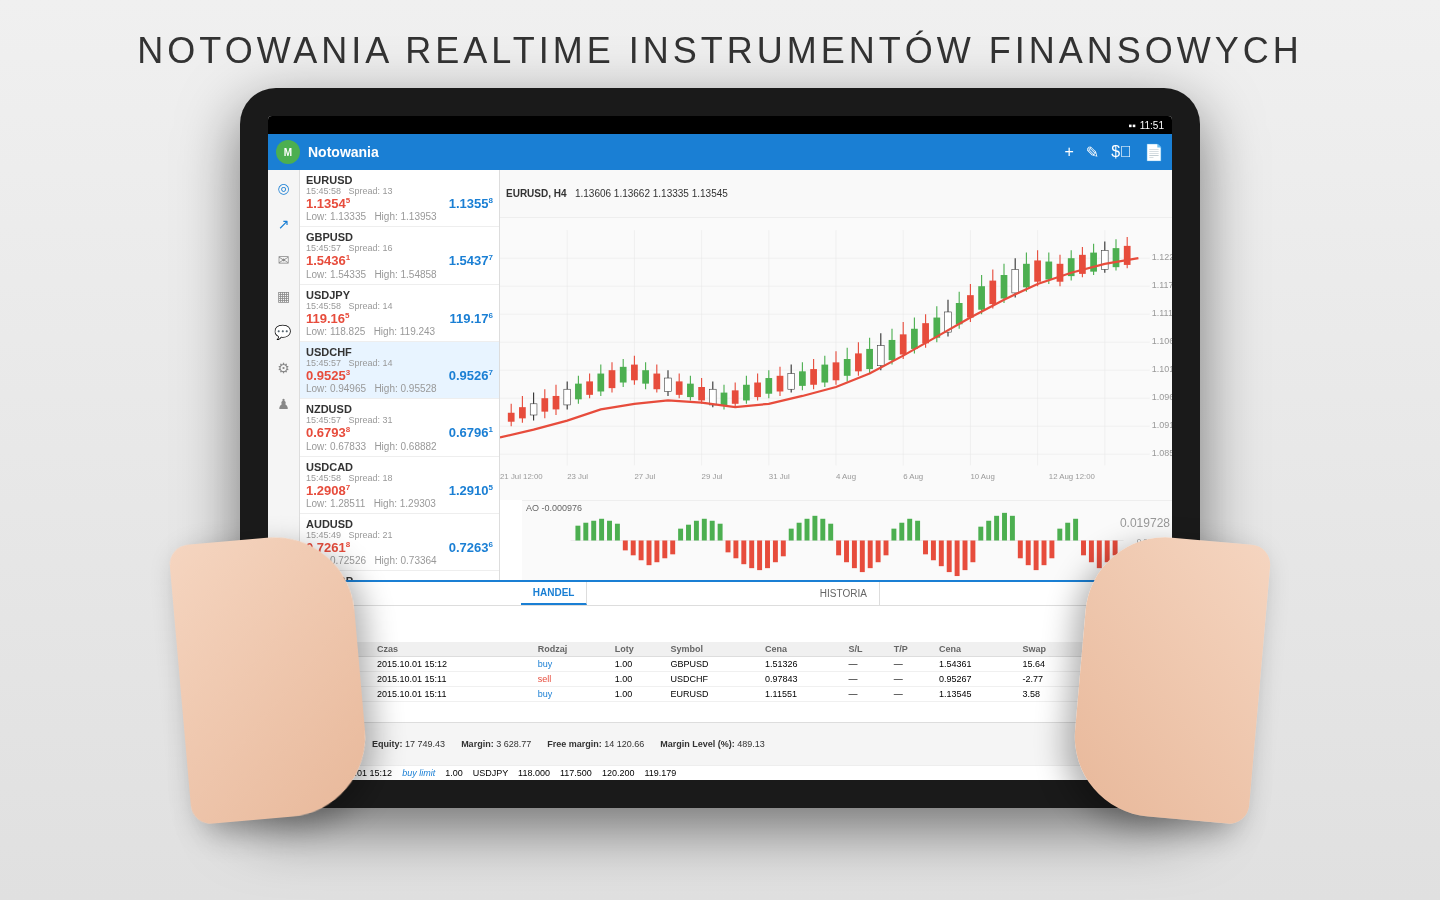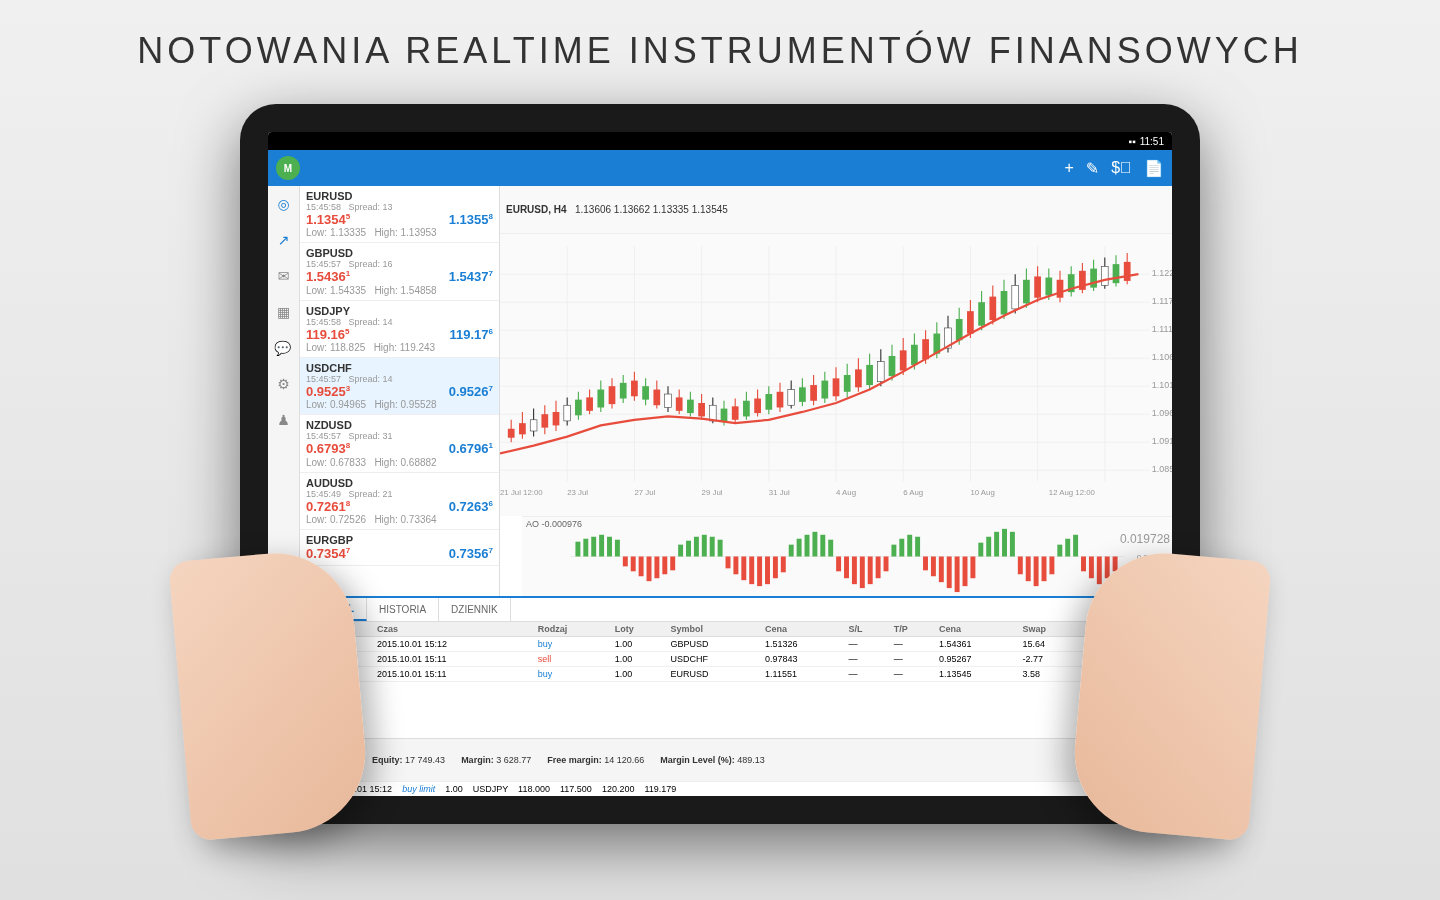--- a/index.html
+++ b/index.html
@@ -14,21 +14,21 @@
       align-items: center;
     }
 
     .page-title {
       font-size: 36px;
       font-weight: 300;
       letter-spacing: 4px;
       color: #333;
       text-align: center;
       margin-top: 30px;
-      margin-bottom: 32px;
+      margin-bottom: 16px;
     }
 
     .tablet-wrapper {
       position: relative;
       width: 960px;
       height: 720px;
     }
 
     .tablet-outer {
       position: absolute;
@@ -234,20 +234,21 @@
       border-top: 2px solid #1a7fd4;
       background: #fff;
       display: flex;
       flex-direction: column;
     }
 
     .bottom-tabs {
       display: flex;
       border-bottom: 1px solid #ddd;
       height: 24px;
+      justify-content: space-between;
     }
 
     .bottom-tab {
       padding: 4px 12px;
       font-size: 10px;
       cursor: pointer;
       color: #666;
       border-right: 1px solid #ddd;
       display: flex;
       align-items: center;
@@ -256,20 +257,21 @@
     .bottom-tab.active {
       color: #1a7fd4;
       border-bottom: 2px solid #1a7fd4;
       font-weight: bold;
     }
 
     .trades-table {
       flex: 1;
       overflow-y: auto;
       font-size: 9px;
+      margin-top: 36px;
     }
 
     .trades-table table {
       width: 100%;
       border-collapse: collapse;
     }
 
     .trades-table th {
       background: #f0f0f0;
       padding: 2px 4px;
@@ -333,20 +335,21 @@
   <div class="tablet-outer">
     <div class="tablet-screen">
 
       <div class="status-bar">
         <span>▪▪</span>
         <span>11:51</span>
       </div>
 
       <div class="app-header">
         <div class="header-logo">M</div>
+        <span class="header-title">Notowania</span>
         <div class="header-icons">
           <span class="header-icon">+</span>
           <span class="header-icon">✎</span>
           <span class="header-icon">$⃝</span>
           <span class="header-icon">📄</span>
         </div>
       </div>
 
       <div class="main-content">
 
@@ -405,20 +408,29 @@
           <div class="quote-item">
             <div class="quote-symbol">NZDUSD</div>
             <div class="quote-time-spread">15:45:57 &nbsp; Spread: 31</div>
             <div class="quote-prices">
               <span class="quote-bid">0.6793<sup>8</sup></span>
               <span class="quote-ask">0.6796<sup>1</sup></span>
             </div>
             <div class="quote-low-high">Low: 0.67833 &nbsp; High: 0.68882</div>
           </div>
 
+          <div class="quote-item">
+            <div class="quote-symbol">USDCAD</div>
+            <div class="quote-time-spread">15:45:58 &nbsp; Spread: 18</div>
+            <div class="quote-prices">
+              <span class="quote-bid">1.2908<sup>7</sup></span>
+              <span class="quote-ask">1.2910<sup>5</sup></span>
+            </div>
+            <div class="quote-low-high">Low: 1.28511 &nbsp; High: 1.29303</div>
+          </div>
 
           <div class="quote-item">
             <div class="quote-symbol">AUDUSD</div>
             <div class="quote-time-spread">15:45:49 &nbsp; Spread: 21</div>
             <div class="quote-prices">
               <span class="quote-bid">0.7261<sup>8</sup></span>
               <span class="quote-ask">0.7263<sup>6</sup></span>
             </div>
             <div class="quote-low-high">Low: 0.72526 &nbsp; High: 0.73364</div>
           </div>

